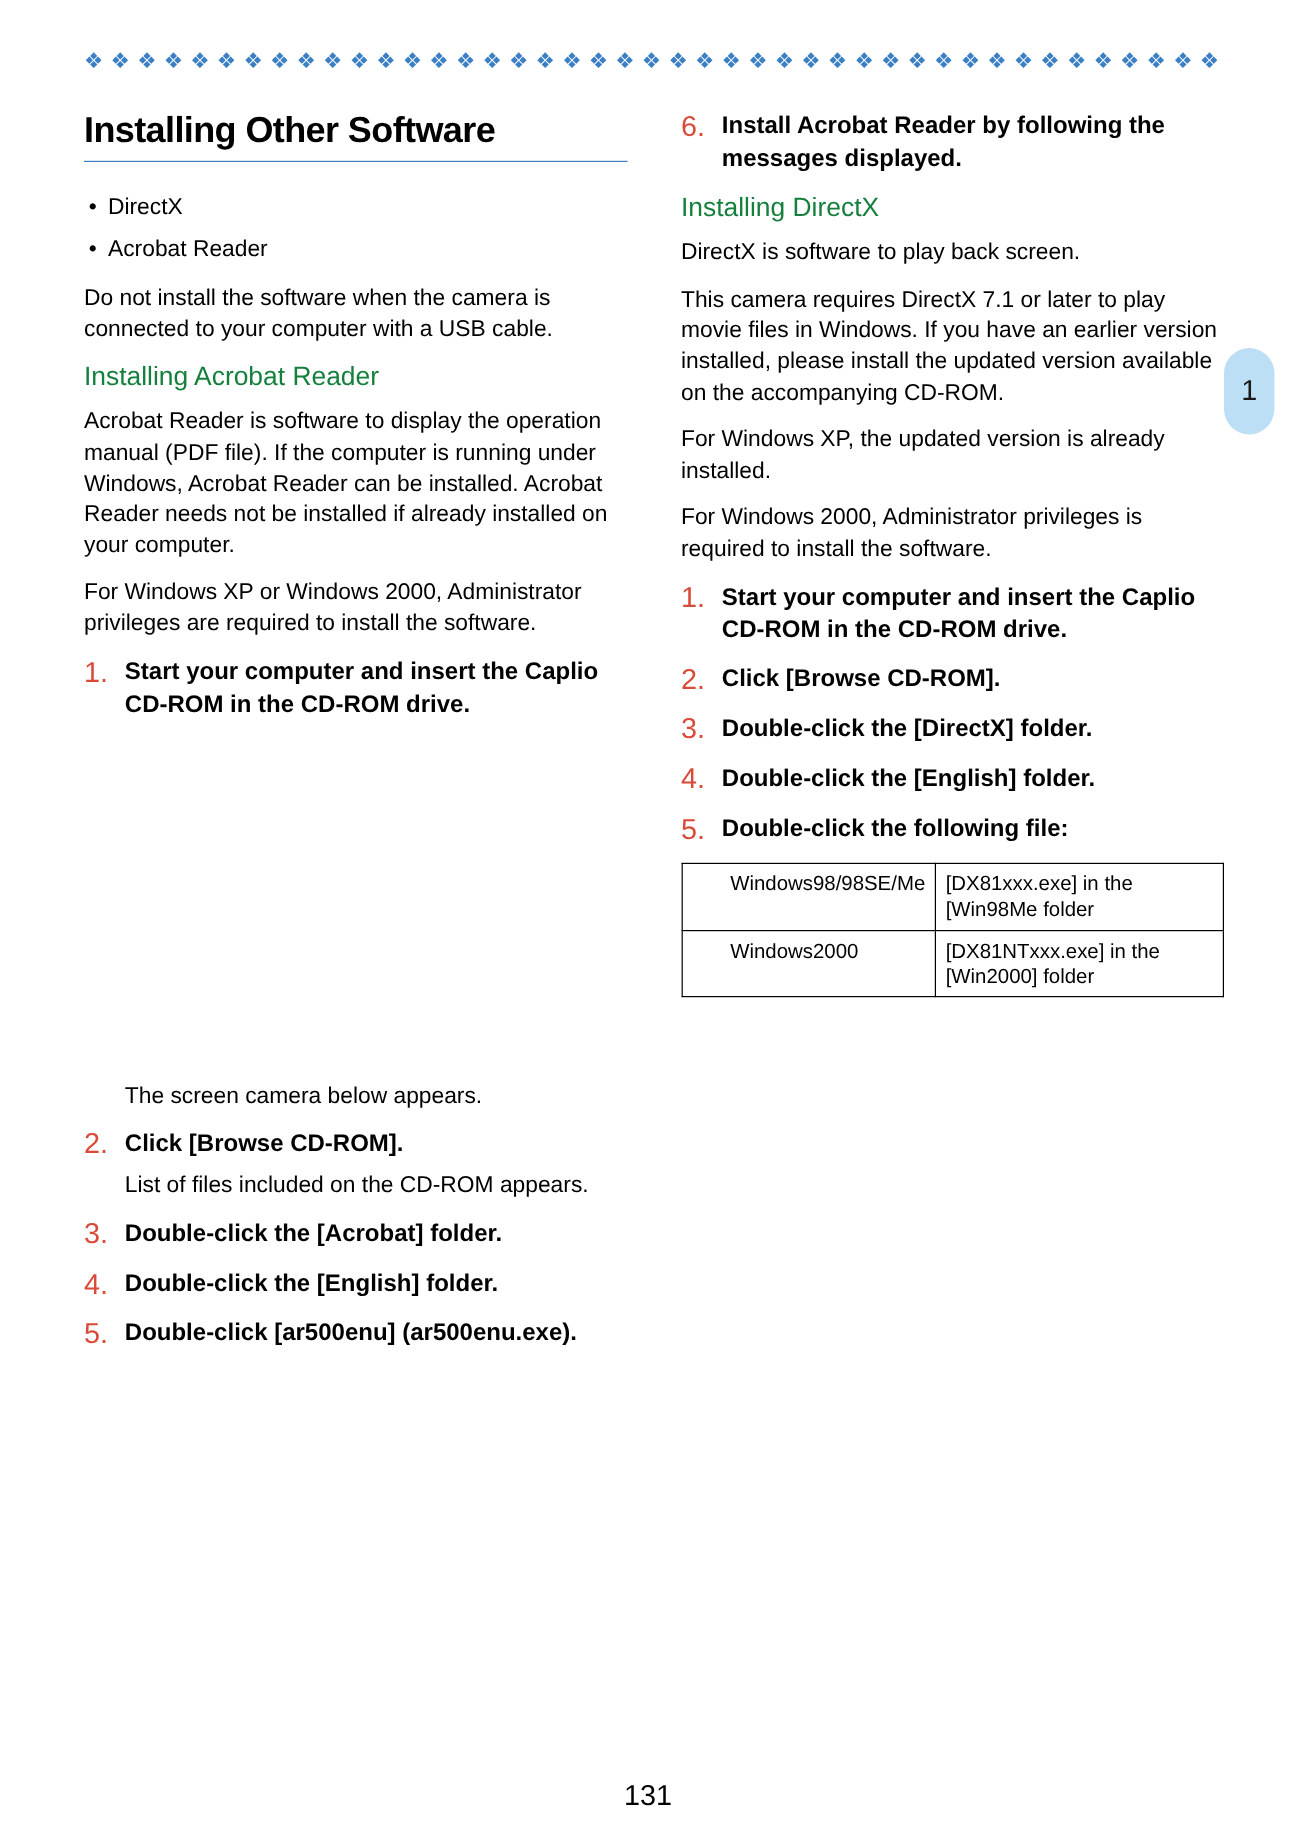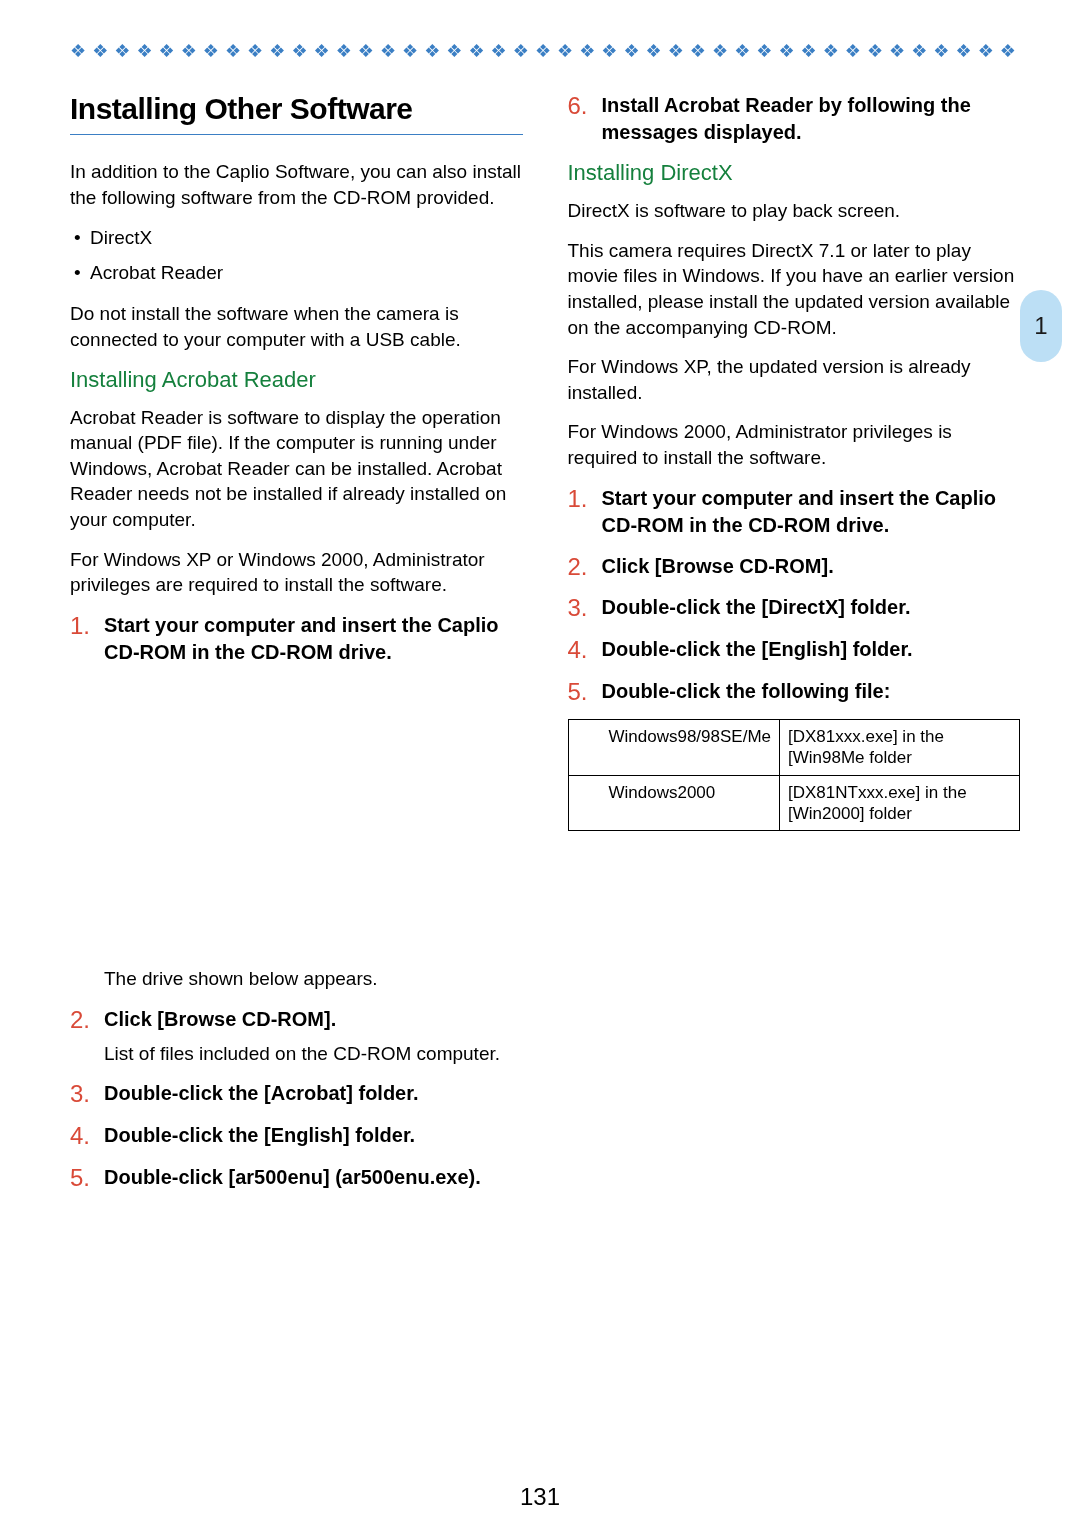--- a/index.html
+++ b/index.html
@@ -135,47 +135,46 @@
 
 <div class="page">
 
   <div class="divider-decor">❖ ❖ ❖ ❖ ❖ ❖ ❖ ❖ ❖ ❖ ❖ ❖ ❖ ❖ ❖ ❖ ❖ ❖ ❖ ❖ ❖ ❖ ❖ ❖ ❖ ❖ ❖ ❖ ❖ ❖ ❖ ❖ ❖ ❖ ❖ ❖ ❖ ❖ ❖ ❖ ❖ ❖ ❖ ❖ ❖ ❖ ❖ ❖ ❖ ❖ ❖</div>
 
   <div class="columns">
 
     <div class="col">
       <h1 class="h1">Installing Other Software</h1>
 
-      <p class="para">In addition to the Caplio Software, you can also install the following software from the CD-ROM provided.</p>
 
       <ul class="bullets">
         <li>DirectX</li>
         <li>Acrobat Reader</li>
       </ul>
 
       <p class="para">Do not install the software when the camera is connected to your computer with a USB cable.</p>
 
       <h2 class="h2">Installing Acrobat Reader</h2>
 
       <p class="para">Acrobat Reader is software to display the operation manual (PDF file). If the computer is running under Windows, Acrobat Reader can be installed. Acrobat Reader needs not be installed if already installed on your computer.</p>
       <p class="para">For Windows XP or Windows 2000, Administrator privileges are required to install the software.</p>
 
       <div class="step step-gap-large">
         <span class="step-num">1.</span>
         <span class="step-text">
           <span>Start your computer and insert the Caplio CD-ROM in the CD-ROM drive.</span>
-          <span class="step-sub">The drive shown below appears.</span>
+          <span class="step-sub">The screen camera below appears.</span>
         </span>
       </div>
 
       <div class="step">
         <span class="step-num">2.</span>
         <span class="step-text">
           <span>Click [Browse CD-ROM].</span>
-          <span class="step-sub">List of files included on the CD-ROM computer.</span>
+          <span class="step-sub">List of files included on the CD-ROM appears.</span>
         </span>
       </div>
 
       <div class="step">
         <span class="step-num">3.</span>
         <span class="step-text">Double-click the [Acrobat] folder.</span>
       </div>
 
       <div class="step">
         <span class="step-num">4.</span>

